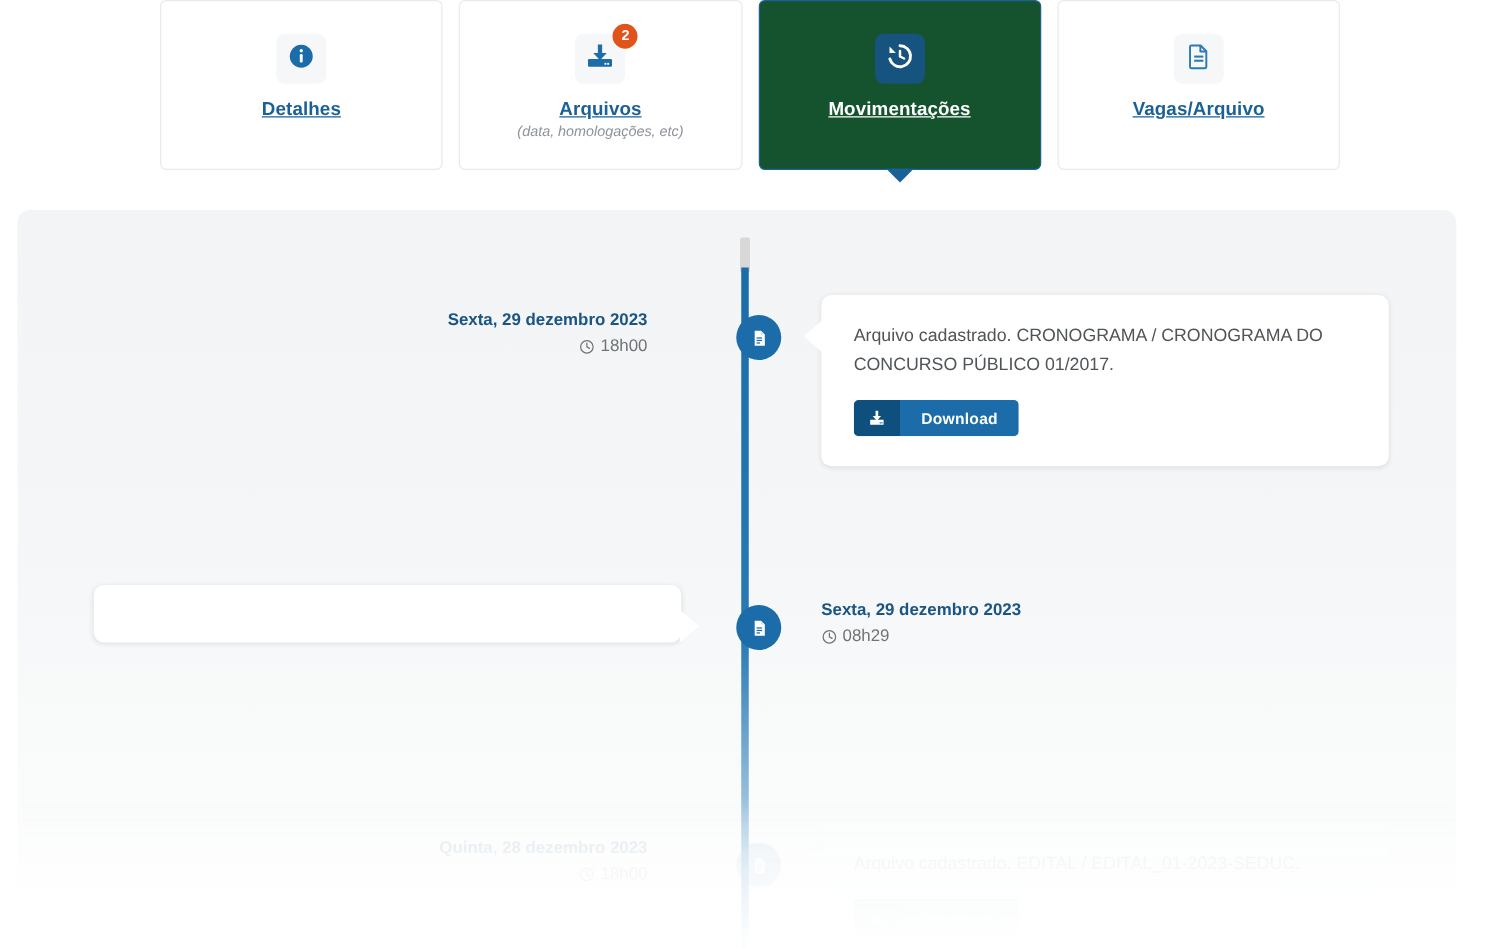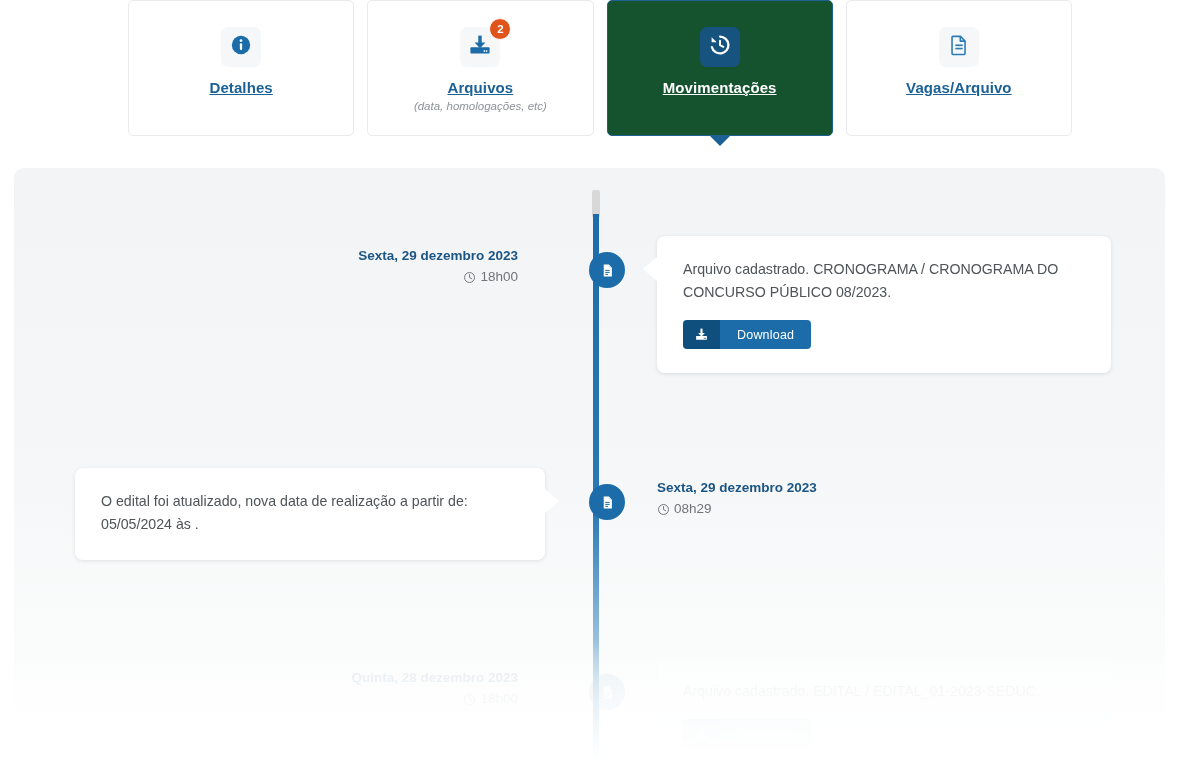--- a/index.html
+++ b/index.html
@@ -199,21 +199,21 @@
     background: #0e4f7d;
     width: 37px;
     display: flex;
     align-items: center;
     justify-content: center;
   }
   .dl-text {
     background: #1c6ca9;
     color: #fff;
     font-size: 12.5px;
-    font-weight: normal;
+    font-weight: bold;
     display: flex;
     align-items: center;
     padding: 0 17px;
     letter-spacing: .2px;
   }
 
   
   .faded { opacity: .30; }
   .faded .date { color: #9fb6cb; }
   .faded .time { color: #b6bfc6; }
@@ -318,21 +318,21 @@
       <div class="time">
         <svg width="13" height="13" viewBox="0 0 24 24">
           <circle cx="12" cy="12" r="9.2" fill="none" stroke="#6f7478" stroke-width="1.8"></circle>
           <path d="M12 6.6 V12 L16 14.2" fill="none" stroke="#6f7478" stroke-width="1.8" stroke-linecap="round"></path>
         </svg>
         <span>18h00</span>
       </div>
     </div>
     <div class="bubble" style="left:643px; right:54px; top:-16px;">
       <div class="tail left"></div>
-      <div class="txt">Arquivo cadastrado. CRONOGRAMA / CRONOGRAMA DO CONCURSO PÚBLICO 08/2023.</div>
+      <div class="txt">Arquivo cadastrado. CRONOGRAMA / CRONOGRAMA DO CONCURSO PÚBLICO 01/2017.</div>
       <div class="dl-btn">
         <div class="dl-icon">
           <svg width="15" height="15" viewBox="0 0 24 24">
             <rect x="10.3" y="2.6" width="3.4" height="8.2" fill="#ffffff"></rect>
             <path d="M6.6 9.4 L12 15.2 L17.4 9.4 Z" fill="#ffffff"></path>
             <path d="M3.4 14.2 h17.2 v6.2 h-17.2 z" fill="#ffffff"></path>
             <rect x="15.6" y="17.3" width="1.5" height="1.5" fill="#0e4f7d"></rect>
             <rect x="17.8" y="17.3" width="1.5" height="1.5" fill="#0e4f7d"></rect>
           </svg>
         </div>
@@ -356,21 +356,20 @@
       <div class="time">
         <svg width="13" height="13" viewBox="0 0 24 24">
           <circle cx="12" cy="12" r="9.2" fill="none" stroke="#6f7478" stroke-width="1.8"></circle>
           <path d="M12 6.6 V12 L16 14.2" fill="none" stroke="#6f7478" stroke-width="1.8" stroke-linecap="round"></path>
         </svg>
         <span>08h29</span>
       </div>
     </div>
     <div class="bubble" style="left:61px; width:470px; top:-16px;">
       <div class="tail right"></div>
-      <div class="txt">O edital foi atualizado, nova data de realização a partir de: 05/05/2024 às .</div>
     </div>
   </div>
 
   <div class="event faded" style="top:506px;">
     <div class="dot">
       <svg width="15" height="15" viewBox="0 0 24 24">
         <path d="M6 2.4 h8 l5 5 v14.2 h-13 z" fill="#ffffff"></path>
         <path d="M14 2.4 v5 h5" fill="#e3eef6"></path>
         <rect x="8.4" y="11" width="7" height="1.6" fill="#bfd6e7"></rect>
         <rect x="8.4" y="14.2" width="7" height="1.6" fill="#bfd6e7"></rect>

